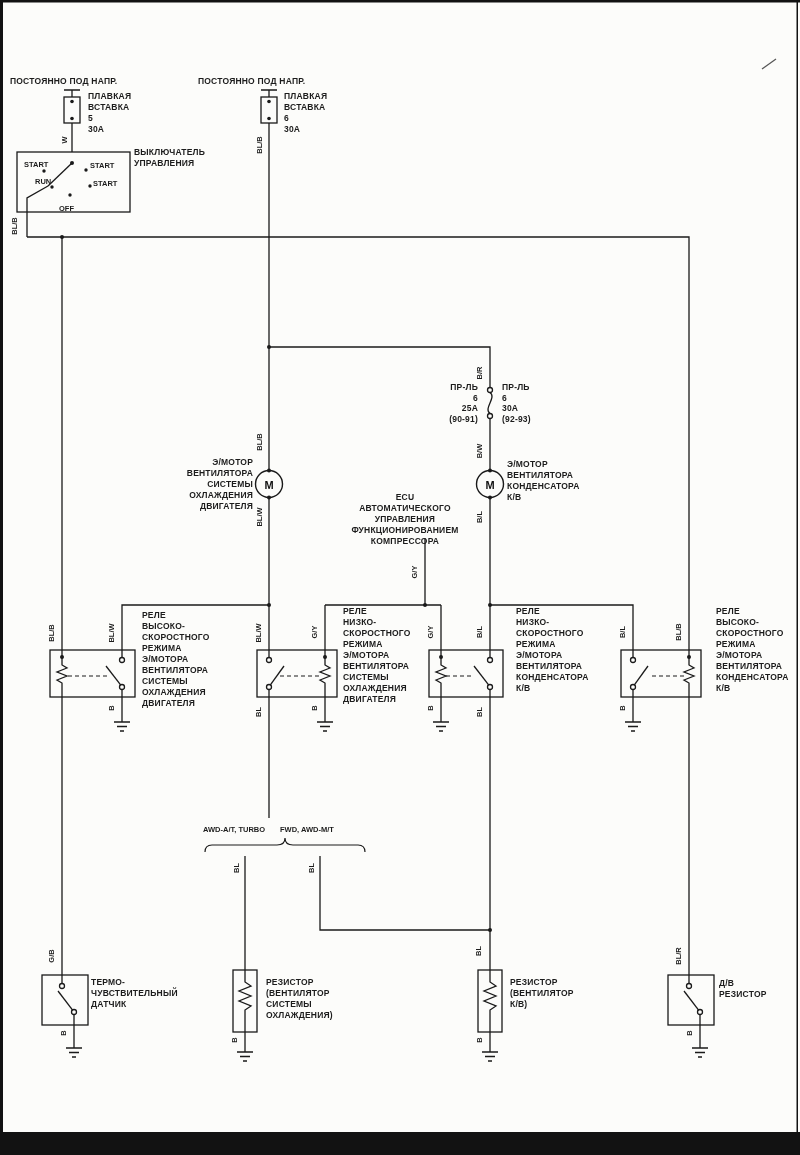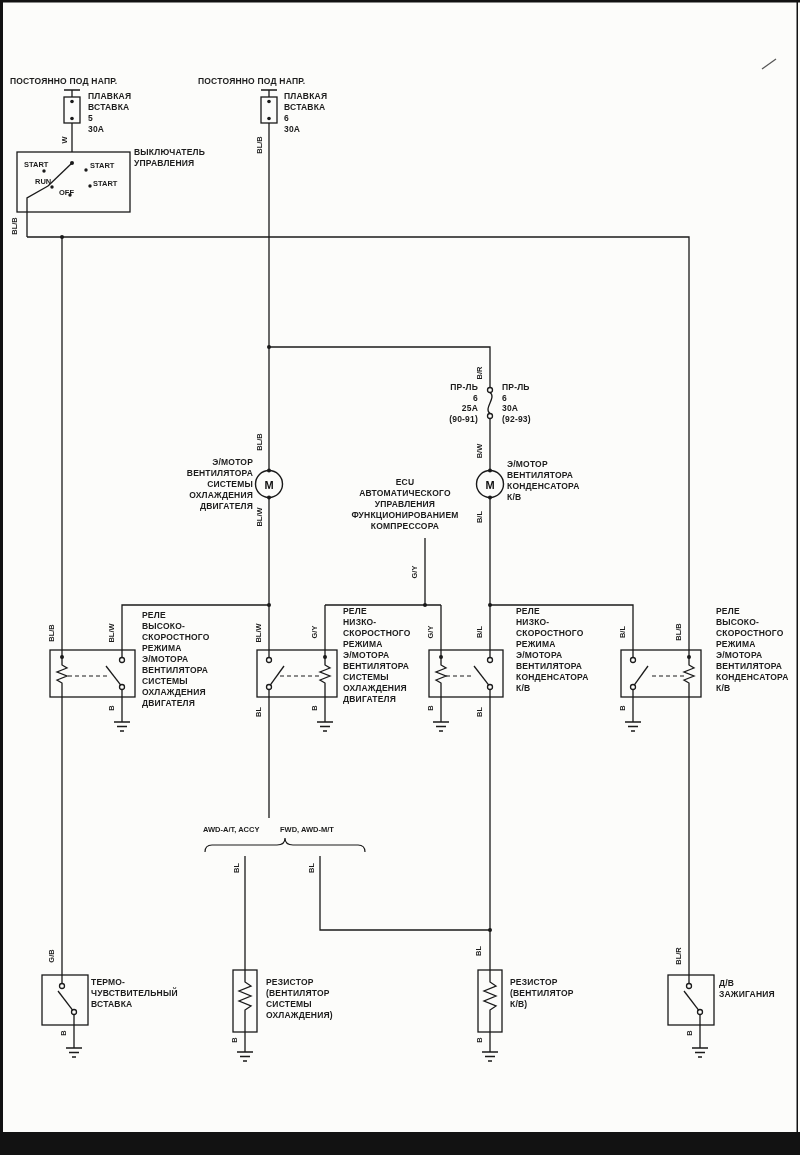--- a/index.html
+++ b/index.html
@@ -13,21 +13,21 @@
   svg .dot { fill:#1a1a1a; stroke:none; }
   svg .contact { fill:#fcfcfa; stroke:#1a1a1a; }
   svg .dash { stroke-dasharray:4 3; stroke-width:1.1; }
   svg .solid { fill:#121212; stroke:none; }
   svg .mtxt { font:700 11px "Liberation Sans", sans-serif; fill:#111; stroke:none; }
   .lbl {
     position:absolute; font:700 8.5px/11px "Liberation Sans", sans-serif;
     white-space:pre-line; letter-spacing:0.2px; color:#1c1c1c;
   }
   .lbl.r { text-align:right; }
-  .lbl.c { text-align:center; }
+  .lbl.c { text-align:center;margin-top:15px; }
   .vlbl {
     position:absolute; font:700 7.5px "Liberation Sans", sans-serif;
     white-space:nowrap; color:#1c1c1c;
     transform: translate(-50%,-50%) rotate(-90deg);
   }
   .pos { position:absolute; font:700 7.5px "Liberation Sans", sans-serif; color:#1c1c1c;text-align:center; }
 </style>
 </head>
 <body>
 
@@ -238,21 +238,21 @@
 ВСТАВКА
 6
 30A</div>
 
   <div class="lbl" style="left:134px;top:147px">ВЫКЛЮЧАТЕЛЬ
 УПРАВЛЕНИЯ</div>
   <div class="pos" style="left:24px;top:160px">START</div>
   <div class="pos" style="left:90px;top:161px">START</div>
   <div class="pos" style="left:35px;top:177px">RUN</div>
   <div class="pos" style="left:93px;top:179px">START</div>
-  <div class="pos" style="left:59px;top:188px">OFF</div>
+  <div class="pos" style="left:59px;top:204px">OFF</div>
 
   <div class="lbl r" style="left:430px;top:382px;width:48px;line-height:10.5px">ПР-ЛЬ
 6
 25A
 (90-91)</div>
   <div class="lbl" style="left:502px;top:382px;line-height:10.5px">ПР-ЛЬ
 6
 30A
 (92-93)</div>
 
@@ -299,35 +299,35 @@
 К/В</div>
   <div class="lbl" style="left:716px;top:606px;width:80px">РЕЛЕ
 ВЫСОКО-
 СКОРОСТНОГО
 РЕЖИМА
 Э/МОТОРА
 ВЕНТИЛЯТОРА
 КОНДЕНСАТОРА
 К/В</div>
 
-  <div class="pos" style="left:203px;top:825px">AWD-A/T, ACCY</div>
+  <div class="pos" style="left:203px;top:825px">AWD-A/T, TURBO</div>
   <div class="pos" style="left:280px;top:825px">FWD, AWD-M/T</div>
 
   <div class="lbl" style="left:91px;top:977px">ТЕРМО-
 ЧУВСТВИТЕЛЬНЫЙ
-ВСТАВКА</div>
+ДАТЧИК</div>
   <div class="lbl" style="left:266px;top:977px">РЕЗИСТОР
 (ВЕНТИЛЯТОР
 СИСТЕМЫ
 ОХЛАЖДЕНИЯ)</div>
   <div class="lbl" style="left:510px;top:977px">РЕЗИСТОР
 (ВЕНТИЛЯТОР
 К/В)</div>
   <div class="lbl" style="left:719px;top:978px">Д/В
-ЗАЖИГАНИЯ</div>
+РЕЗИСТОР</div>
 
   <div class="vlbl" style="left:64px;top:140px">W</div>
   <div class="vlbl" style="left:14px;top:226px">BL/B</div>
   <div class="vlbl" style="left:259px;top:145px">BL/B</div>
   <div class="vlbl" style="left:259px;top:442px">BL/B</div>
   <div class="vlbl" style="left:259px;top:517px">BL/W</div>
   <div class="vlbl" style="left:479px;top:373px">B/R</div>
   <div class="vlbl" style="left:479px;top:451px">B/W</div>
   <div class="vlbl" style="left:479px;top:517px">B/L</div>
   <div class="vlbl" style="left:51px;top:633px">BL/B</div>

